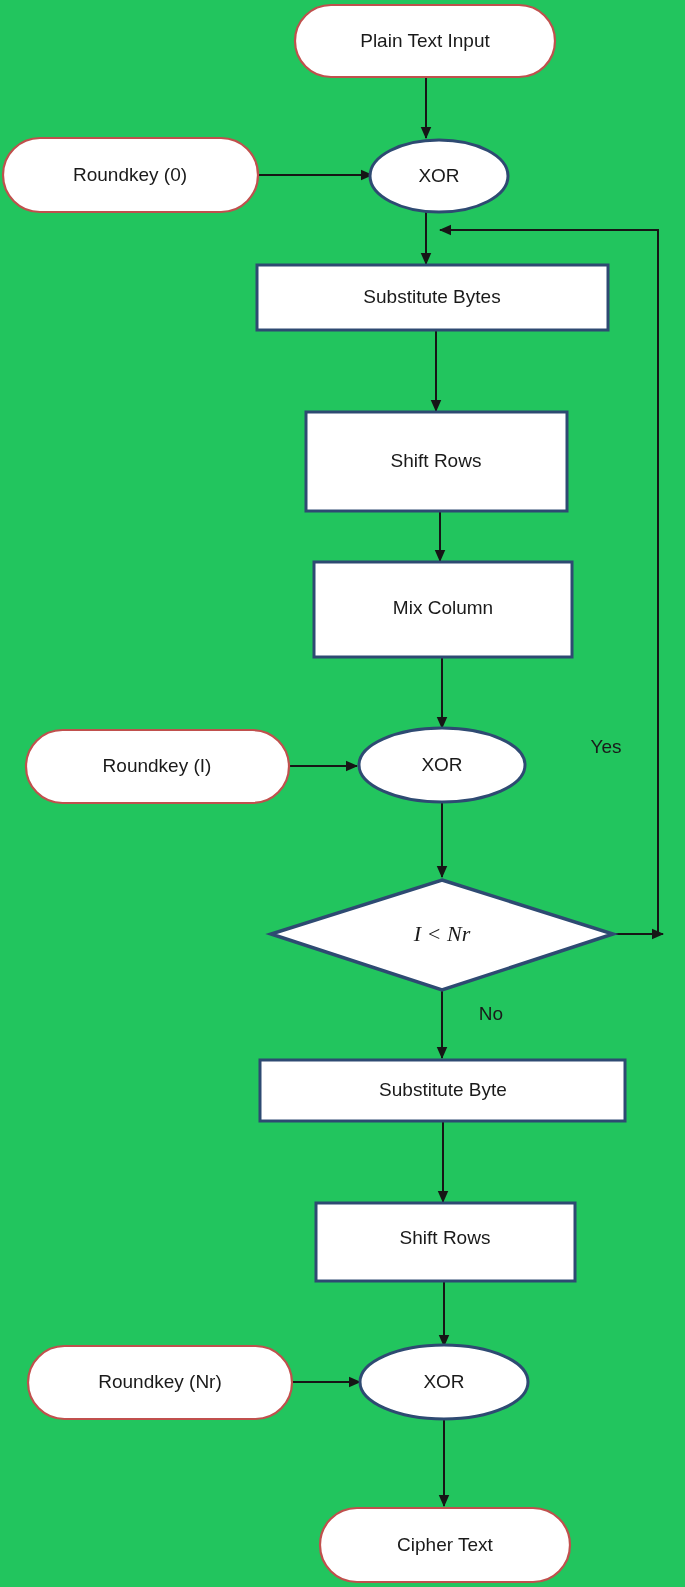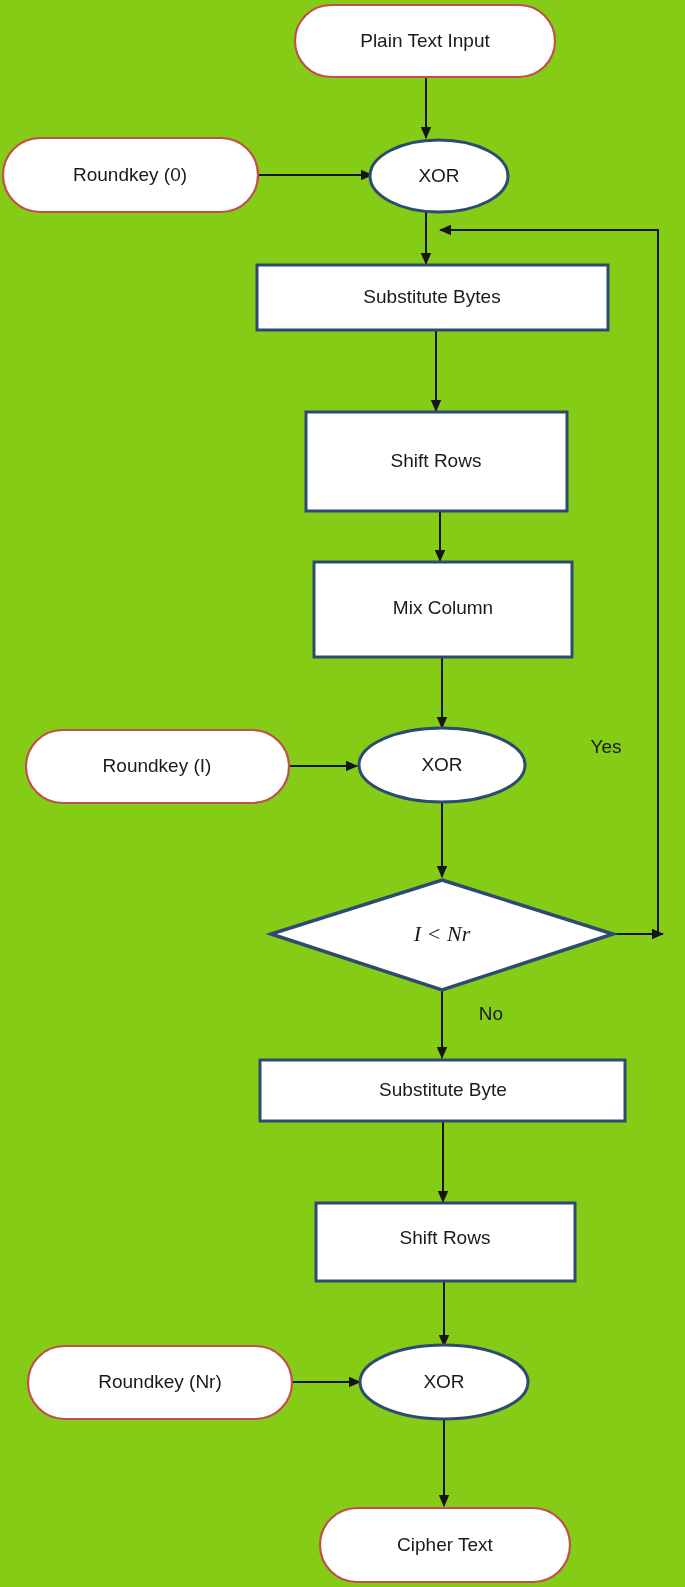--- a/index.html
+++ b/index.html
@@ -10,21 +10,21 @@
   body {
     width: 685px;
     height: 1587px;
     font-family: "Liberation Sans", sans-serif;
     overflow: hidden;
   }
   #flowchart-root {
     position: relative;
     width: 685px;
     height: 1587px;
-    background: #84cc16;
+    background: #22c55e;
   }
   svg.diagram {
     display: block;
     width: 685px;
     height: 1587px;
   }
   .node-label {
     font-family: "Liberation Sans", sans-serif;
     font-size: 19px;
     fill: #1a1a1a;

